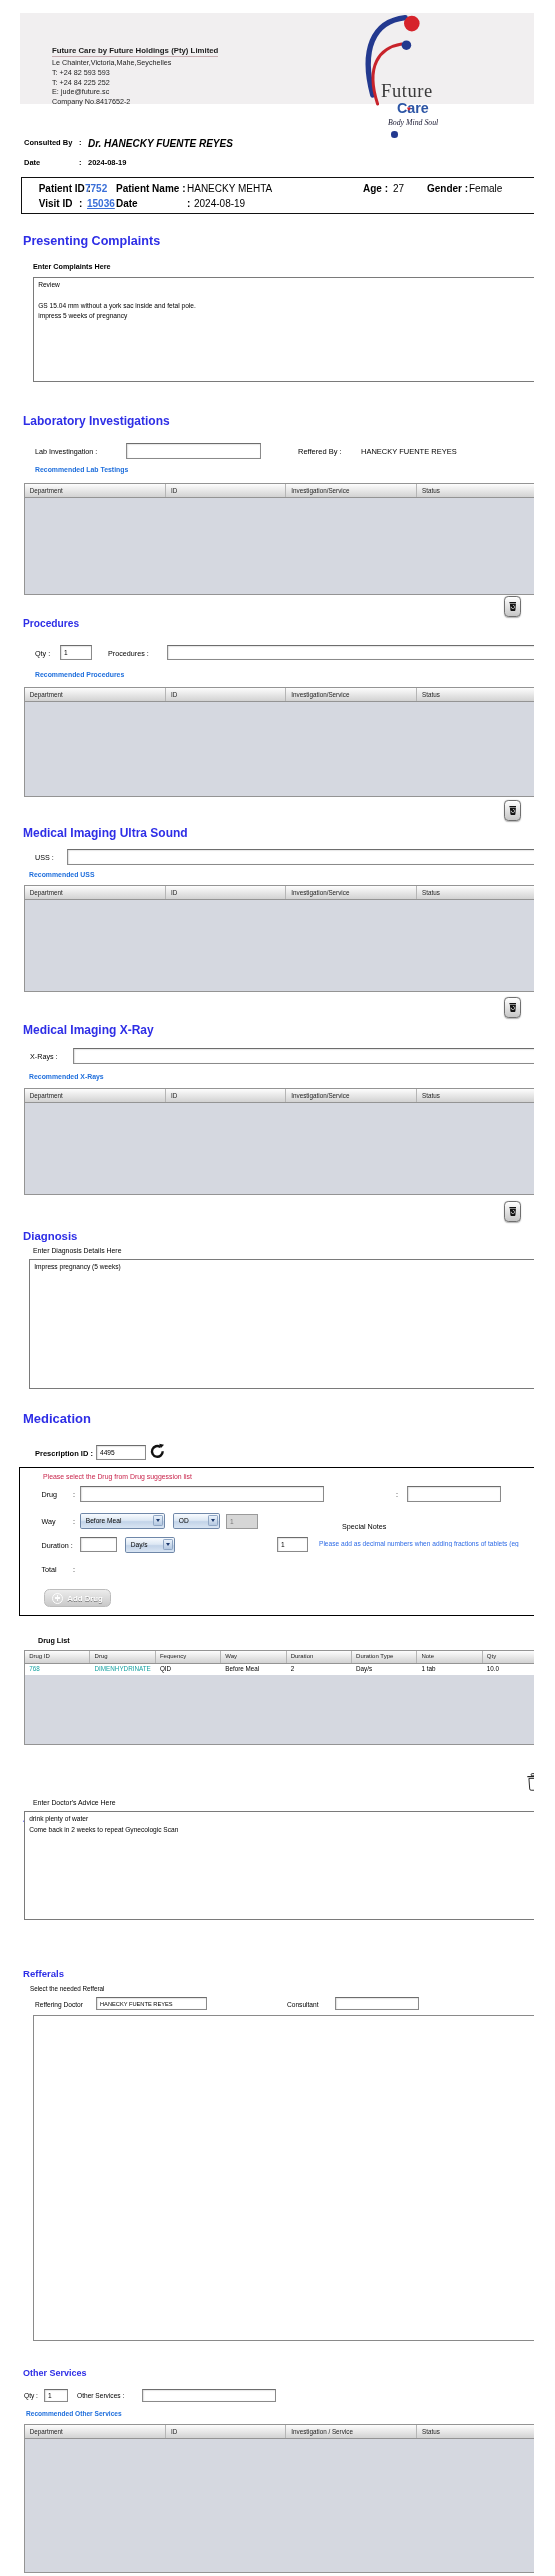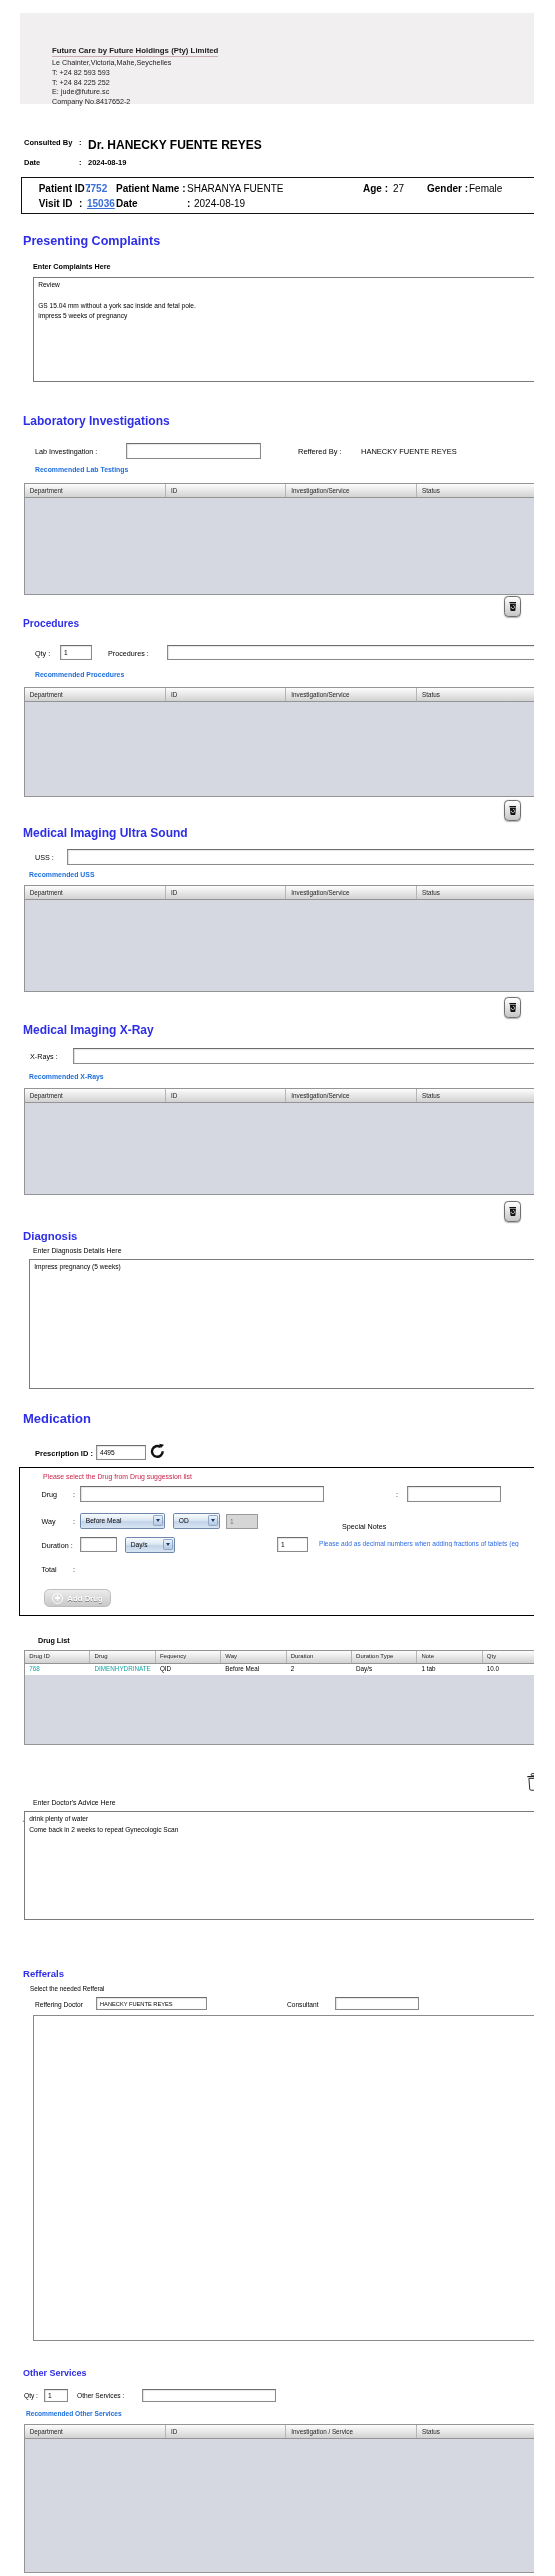--- a/index.html
+++ b/index.html
@@ -94,33 +94,46 @@
 
   <div id="co-header">
     <div id="co-name">Future Care by Future Holdings (Pty) Limited</div>
     <div class="co-line" style="top:45px;">Le Chainter,Victoria,Mahe,Seychelles</div>
     <div class="co-line" style="top:55px;">T: +24  82 593 593</div>
     <div class="co-line" style="top:65px;">T: +24  84 225 252</div>
     <div class="co-line" style="top:74px;">E: jude@future.sc</div>
     <div class="co-line" style="top:84px;">Company No.8417652-2</div>
   </div>
 
+  <div id="logo">
+    <svg width="90" height="129" viewBox="0 0 150 215">
+      <path d="M38,145 C18,70 38,22 92,16" stroke="#23398F" stroke-width="9" fill="none" stroke-linecap="round"></path>
+      <circle cx="103" cy="26" r="13" fill="#D6232B"></circle>
+      <path d="M46,160 C25,95 50,66 86,60" stroke="#C8232B" stroke-width="5" fill="none" stroke-linecap="round"></path>
+      <circle cx="94" cy="62" r="8" fill="#23398F"></circle>
+    </svg>
+    <div class="logo-future">Future</div>
+    <div class="logo-care">Care</div>
+    <div class="logo-heart">♥</div>
+    <div class="logo-tagline">Body Mind Soul</div>
+    <div class="logo-dot"></div>
+  </div>
 
   <span class="blbl" style="left:24px;top:138px;font-size:7.5px;">Consulted By</span>
   <span class="blbl" style="left:79px;top:138px;font-size:7.5px;">:</span>
-  <span class="blbl" style="left:88px;top:138px;font-size:12px;">Dr.  HANECKY FUENTE REYES</span>
+  <span class="blbl" style="left:88px;top:138px;font-size:10px;font-style:italic;">Dr.  HANECKY FUENTE REYES</span>
   <span class="blbl" style="left:24px;top:158px;font-size:7.5px;">Date</span>
   <span class="blbl" style="left:79px;top:158px;font-size:7.5px;">:</span>
   <span class="blbl" style="left:88px;top:158px;font-size:7.5px;">2024-08-19</span>
 
   <div id="patient-box">
     <span class="pb-b" style="left:16.7px;top:4.8px;">Patient ID :</span>
     <span class="pb-blue" style="left:63px;top:4.8px;">7752</span>
     <span class="pb-b" style="left:94px;top:4.8px;">Patient Name :</span>
-    <span style="left:165px;top:4.8px;">SHARANYA FUENTE</span>
+    <span style="left:165px;top:4.8px;">HANECKY MEHTA</span>
     <span class="pb-b" style="left:341px;top:4.8px;">Age :</span>
     <span style="left:371px;top:4.8px;">27</span>
     <span class="pb-b" style="left:405px;top:4.8px;">Gender :</span>
     <span style="left:447px;top:4.8px;">Female</span>
     <span class="pb-b" style="left:16.7px;top:20.3px;">Visit ID</span>
     <span class="pb-b" style="left:57px;top:20.3px;">:</span>
     <span class="pb-blue" style="left:65px;top:20.3px;text-decoration:underline;">15036</span>
     <span class="pb-b" style="left:94px;top:20.3px;">Date</span>
     <span class="pb-b" style="left:165px;top:20.3px;">:</span>
     <span style="left:172px;top:20.3px;">2024-08-19</span>

